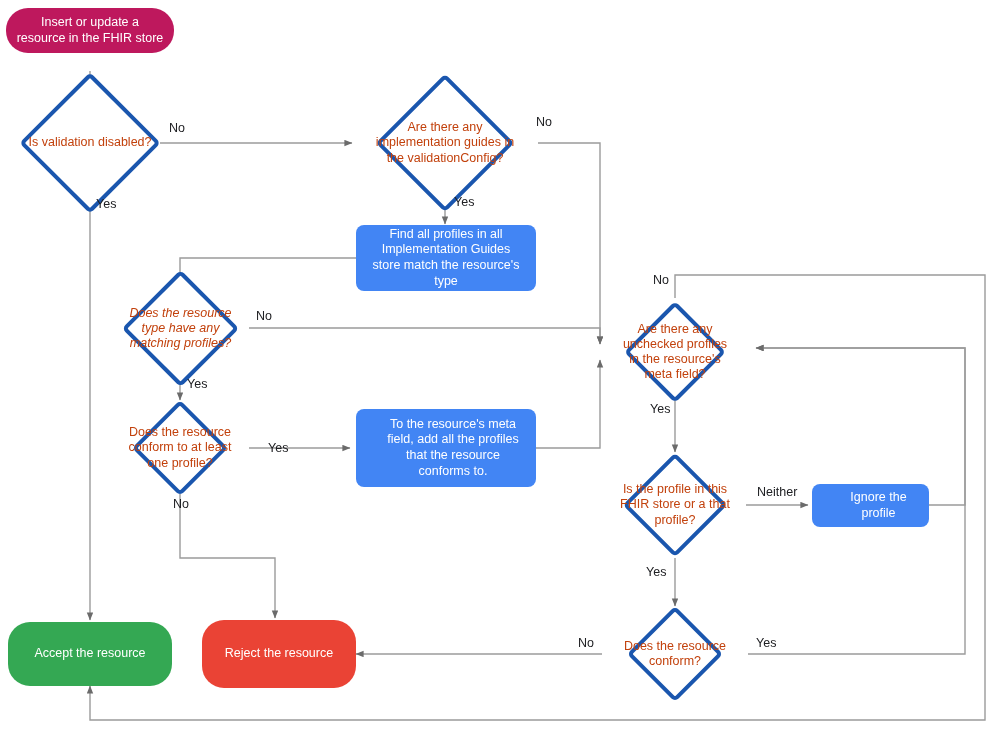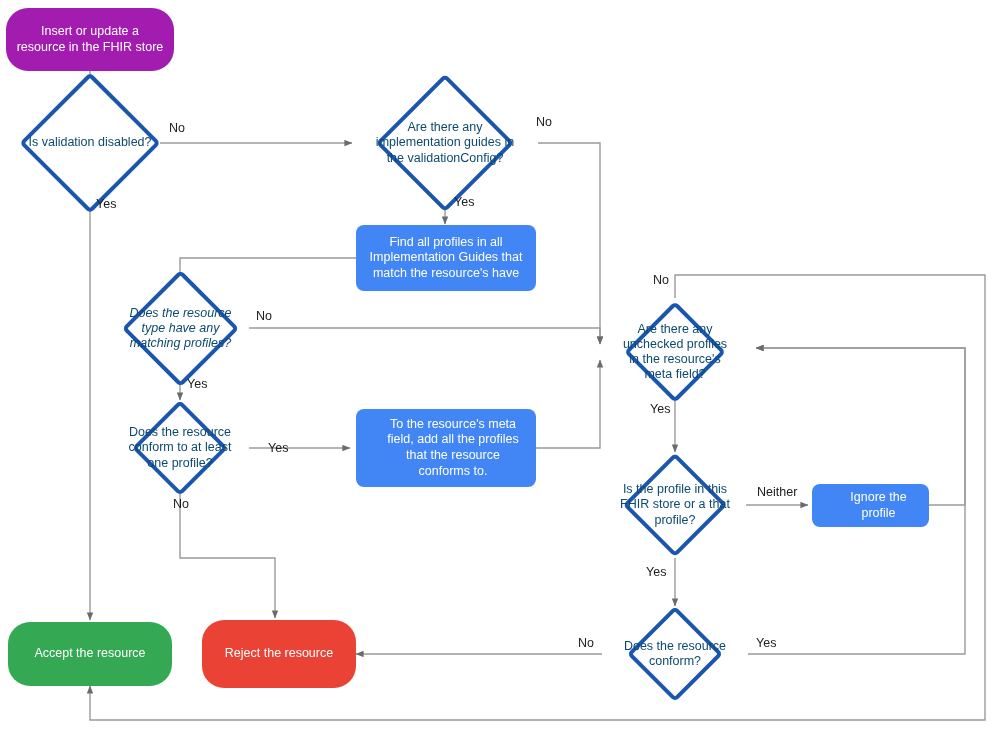--- a/index.html
+++ b/index.html
@@ -19,21 +19,21 @@
   .proc{border-radius:8px;color:#ffffff;font-size:12.5px;padding:4px 12px;}
 
   
   .dia-wrap{position:absolute;}
   .dia-shape{position:absolute;left:0;top:0;width:100%;height:100%;
              transform:rotate(45deg);transform-origin:50% 50%;
              background:#ffffff;border:4px solid #1A56AE;border-radius:5px;
              box-sizing:border-box;}
   .dia-text{position:absolute;left:-22px;top:0;width:calc(100% + 44px);height:100%;
             display:flex;align-items:center;justify-content:center;text-align:center;
-            font-size:12.5px;color:#0c4a6e;line-height:1.22;pointer-events:none;}
+            font-size:12.5px;color:#c2410c;line-height:1.22;pointer-events:none;}
 
   .edge-label{position:absolute;font-size:12.5px;color:#202124;white-space:nowrap;}
 </style>
 </head>
 <body>
 
 <div id="canvas">
 
   <svg id="wires" viewBox="0 0 994 731" width="994" height="731" xmlns="http://www.w3.org/2000/svg">
     <defs>
@@ -74,36 +74,36 @@
       <path d="M929,505 L965,505 L965,348 L756,348" marker-end="url(#ah)"></path>
 
       <path d="M675,558 L675,606" marker-end="url(#ah)"></path>
 
       <path d="M748,654 L965,654 L965,348 L756,348" marker-end="url(#ah)"></path>
 
       <path d="M602,654 L356,654" marker-end="url(#ah)"></path>
     </g>
   </svg>
 
-  <div class="node term" style="left:6px;top:8px;width:168px;height:63px;background:#a21caf;">
+  <div class="node term" style="left:6px;top:8px;width:168px;height:45px;background:#be185d;">
     <span>Insert or update a resource in the FHIR store</span>
   </div>
 
   <div class="dia-wrap" style="left:40px;top:93px;width:100px;height:100px;">
     <div class="dia-shape"></div>
     <div class="dia-text">Is validation disabled?</div>
   </div>
 
   <div class="dia-wrap" style="left:396px;top:94px;width:98px;height:98px;">
     <div class="dia-shape"></div>
     <div class="dia-text">Are there any implementation guides in the validationConfig?</div>
   </div>
 
   <div class="node proc" style="left:356px;top:225px;width:180px;height:66px;background:#4285F4;">
-    <span>Find all profiles in all Implementation Guides that match the resource's have</span>
+    <span>Find all profiles in all Implementation Guides store match the resource's type</span>
   </div>
 
   <div class="dia-wrap" style="left:139px;top:287px;width:83px;height:83px;font-style:italic;">
     <div class="dia-shape"></div>
     <div class="dia-text">Does the resource type have any matching profiles?</div>
   </div>
 
   <div class="dia-wrap" style="left:146px;top:414px;width:68px;height:68px;">
     <div class="dia-shape"></div>
     <div class="dia-text">Does the resource conform to at least one profile?</div>

